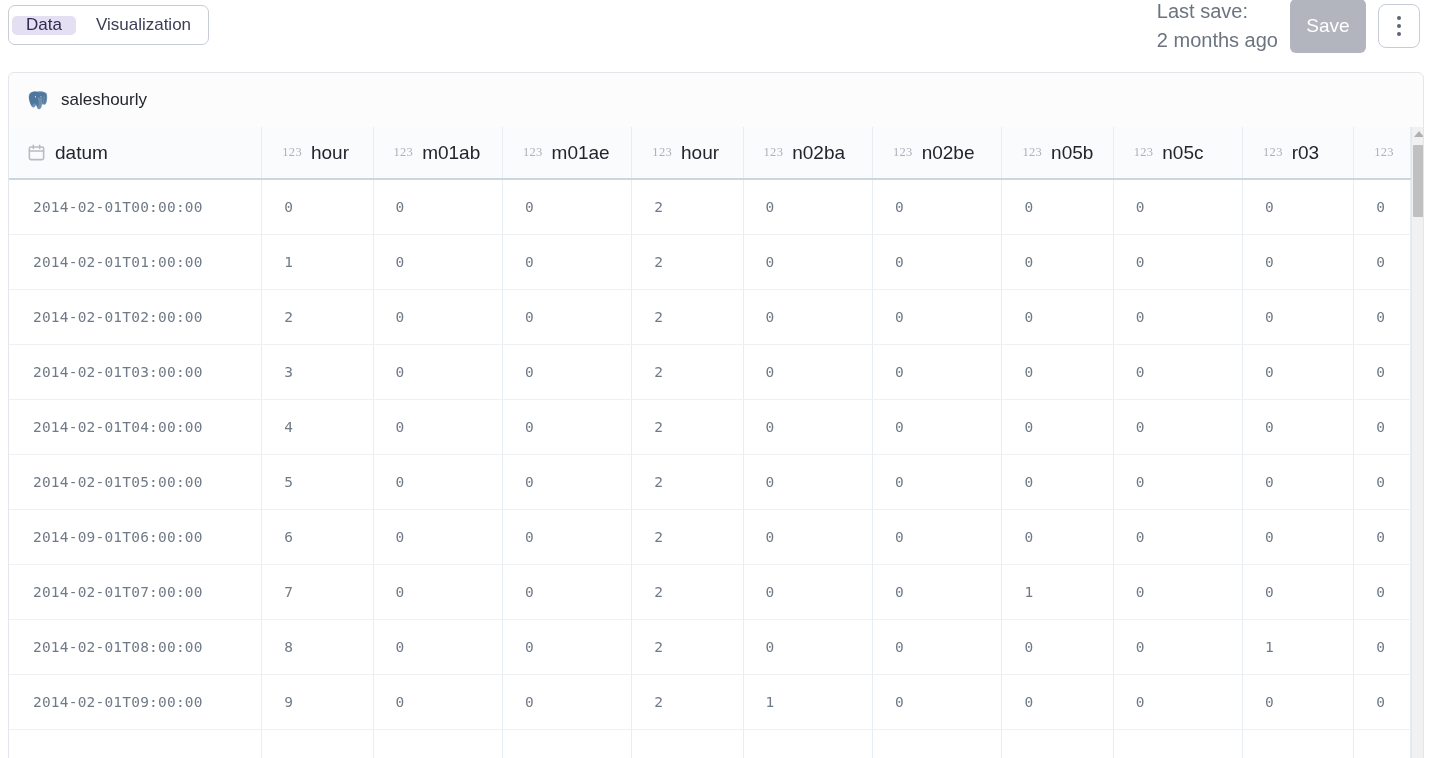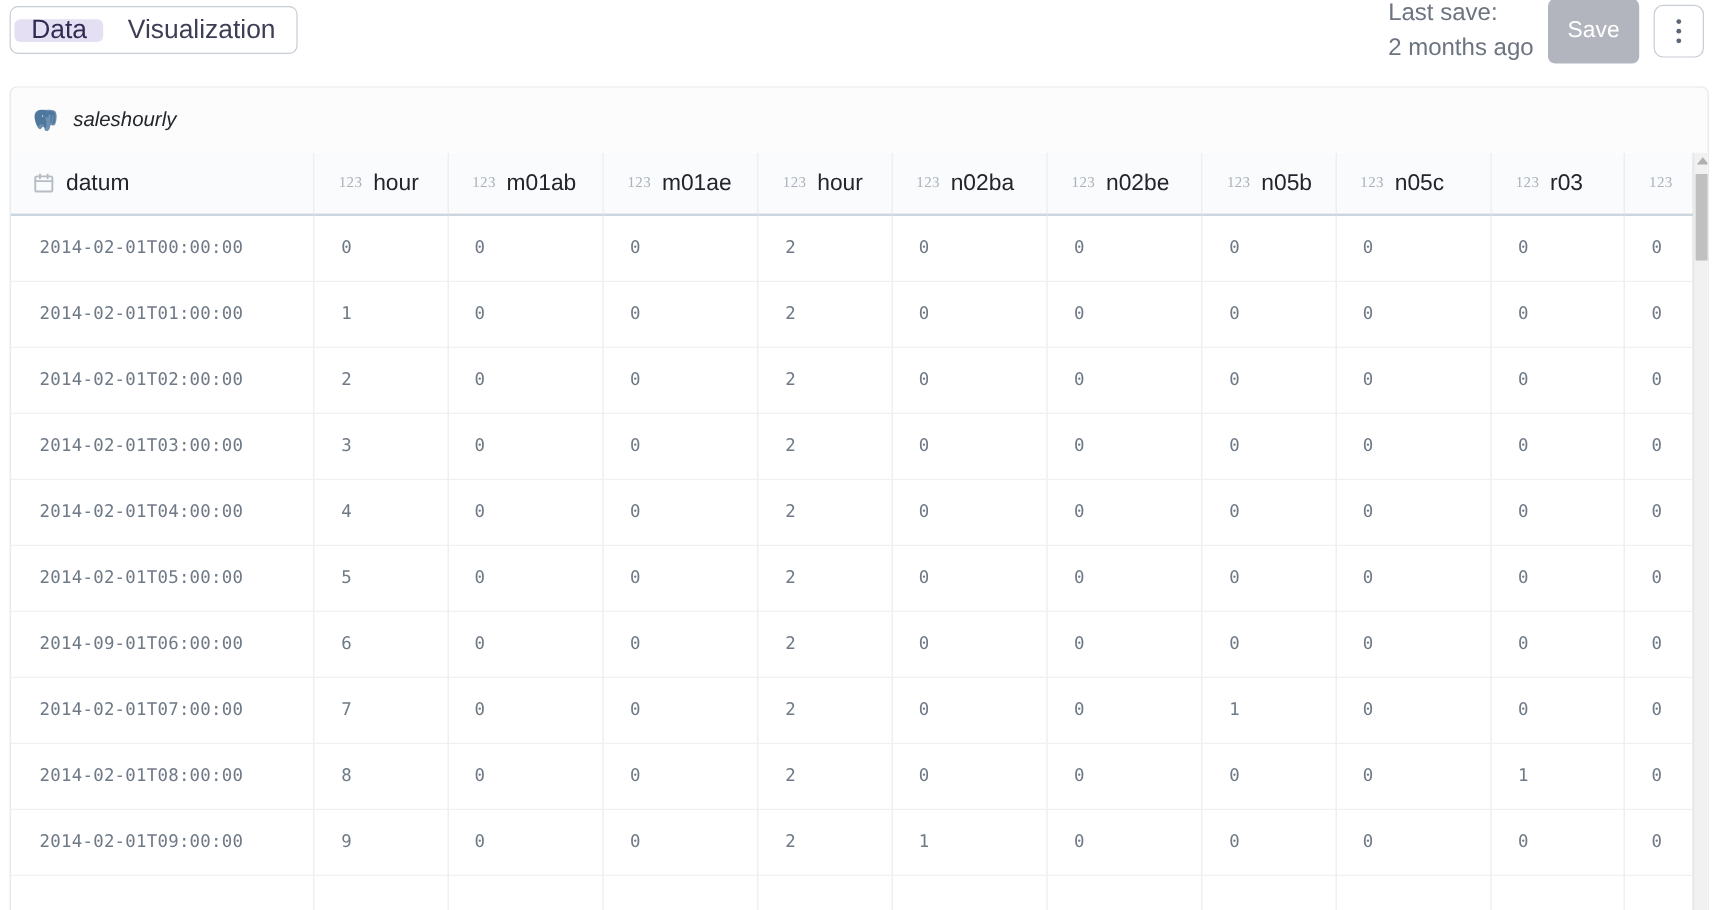--- a/index.html
+++ b/index.html
@@ -34,21 +34,21 @@
     padding: 0;
     box-sizing: border-box;
     overflow: hidden;
   }
   .tab {
     height: 19px;
     margin: 3px;
     display: flex;
     align-items: center;
     padding: 0 14px;
-    font-size: 22px;
+    font-size: 17px;
     color: #3d3d56;
     border-radius: 5px;
     cursor: pointer;
     white-space: nowrap;
   }
   .tab.active {
     background: #e4dff2;
     color: #2f2b52;
   }
 
@@ -116,21 +116,20 @@
     overflow: hidden;
   }
 
   .panel-title {
     height: 54px;
     display: flex;
     align-items: center;
     gap: 12px;
     padding-left: 18px;
     box-sizing: border-box;
-    font-style: italic;
   }
   .panel-title .name {
     font-size: 17px;
     color: #23262b;
   }
 
   .pg-icon { width: 22px; height: 22px; display:block; }
   .cal-icon { width: 19px; height: 19px; display:block; }
 
   

